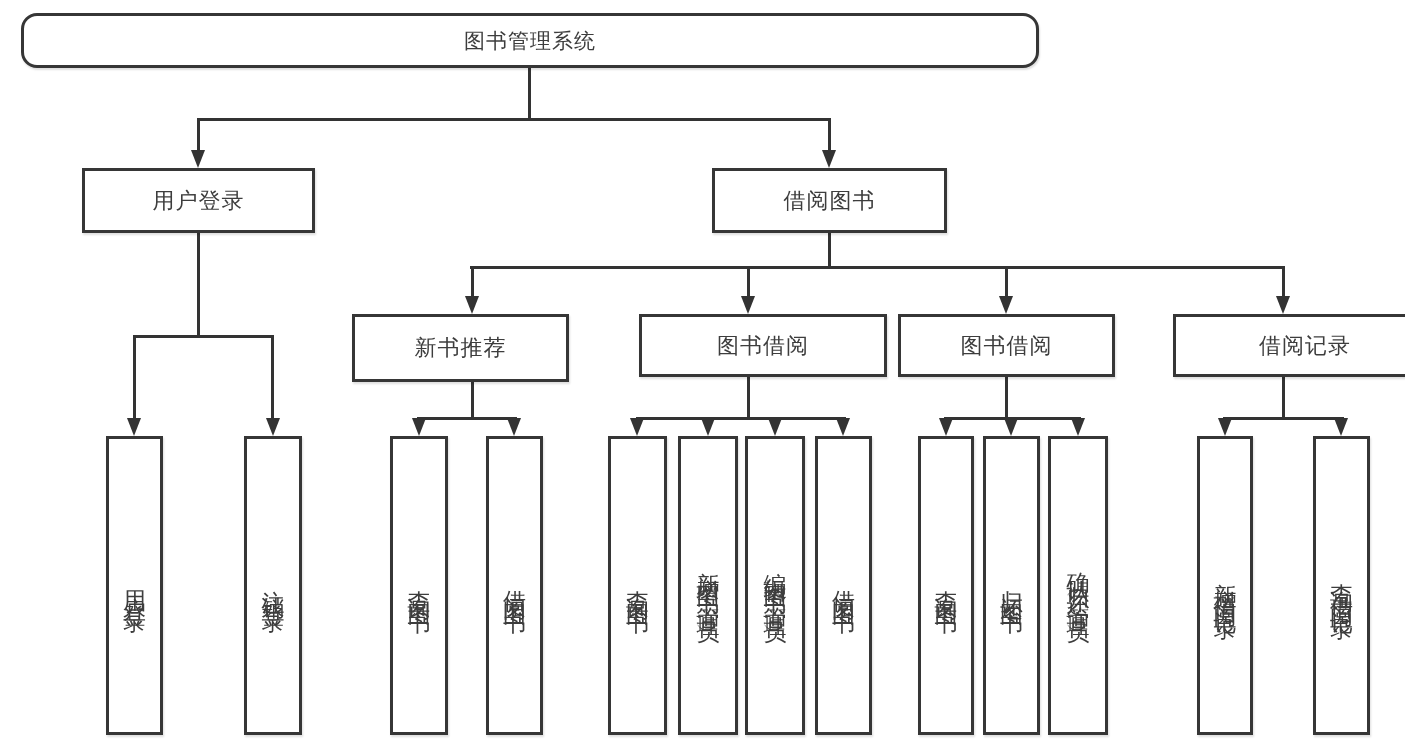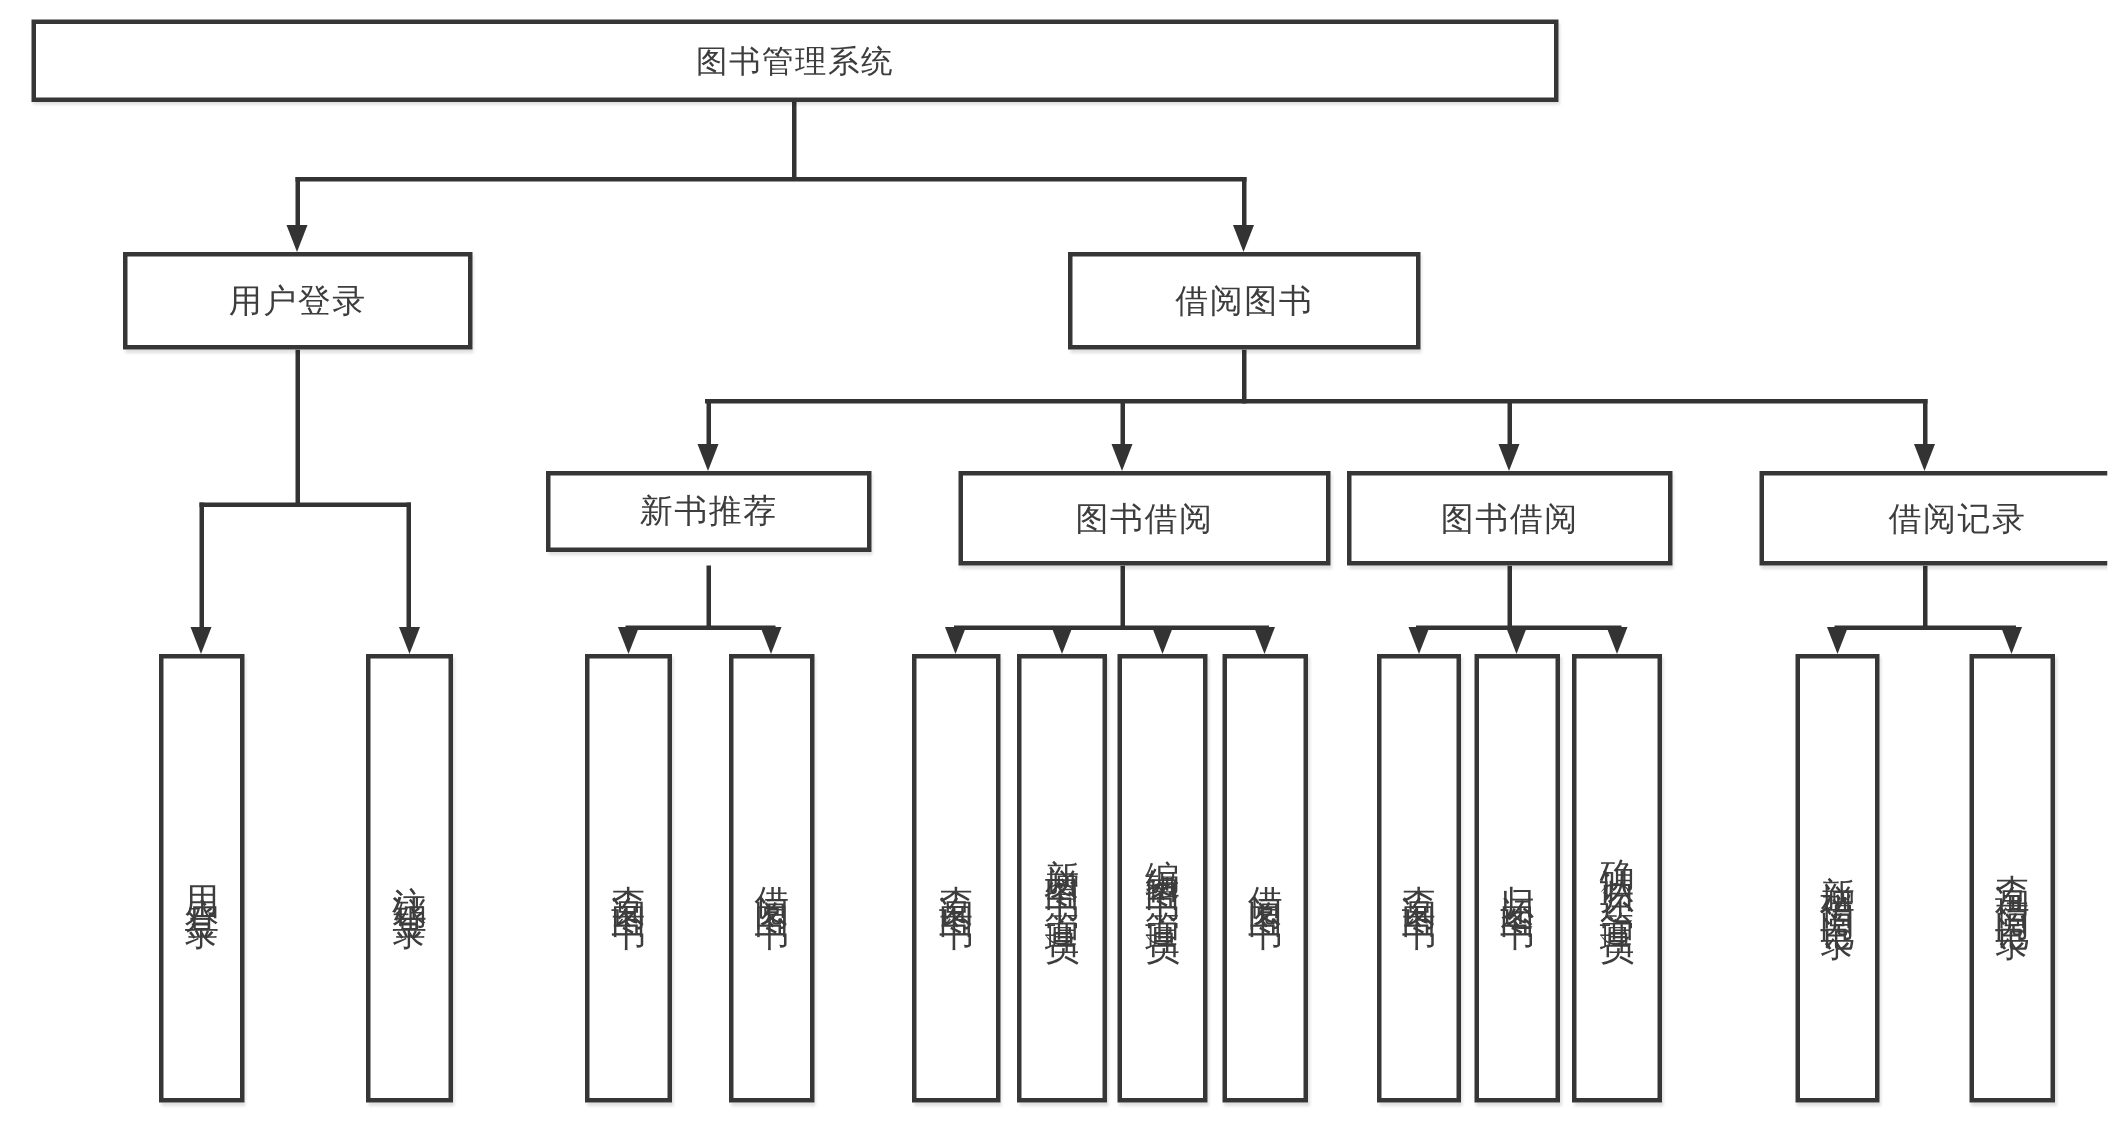--- a/index.html
+++ b/index.html
@@ -17,21 +17,21 @@
     box-sizing: border-box;
     border: 3px solid #363636;
     background: #ffffff;
     display: flex;
     align-items: center;
     justify-content: center;
     z-index: 2;
     box-shadow: 1px 2px 2px rgba(0,0,0,0.13);
   }
   .box.h { font-size: 22px; letter-spacing: 1px; }
-  .box.root { font-size: 21px; }
+  .box.root { font-size: 21px; border-radius: 16px; }
   .box.leaf span {
     writing-mode: vertical-lr;
     text-orientation: mixed;
     font-size: 23px;
     letter-spacing: 7px;
     line-height: 1;
     white-space: nowrap;
   }
   .vline, .hline {
     position: absolute;
@@ -68,21 +68,21 @@
     <span>图书管理系统</span>
   </div>
 
   <div class="box h" style="left:82px;top:168px;width:233px;height:65px">
     <span>用户登录</span>
   </div>
   <div class="box h" style="left:712px;top:168px;width:235px;height:65px">
     <span>借阅图书</span>
   </div>
 
-  <div class="box h" style="left:364px;top:314px;width:217px;height:54px">
+  <div class="box h" style="left:352px;top:314px;width:217px;height:68px">
     <span>新书推荐</span>
   </div>
   <div class="box h" style="left:639px;top:314px;width:248px;height:63px">
     <span>图书借阅</span>
   </div>
   <div class="box h" style="left:898px;top:314px;width:217px;height:63px">
     <span>图书借阅</span>
   </div>
   <div class="box h" style="left:1173px;top:314px;width:264px;height:63px">
     <span>借阅记录</span>

